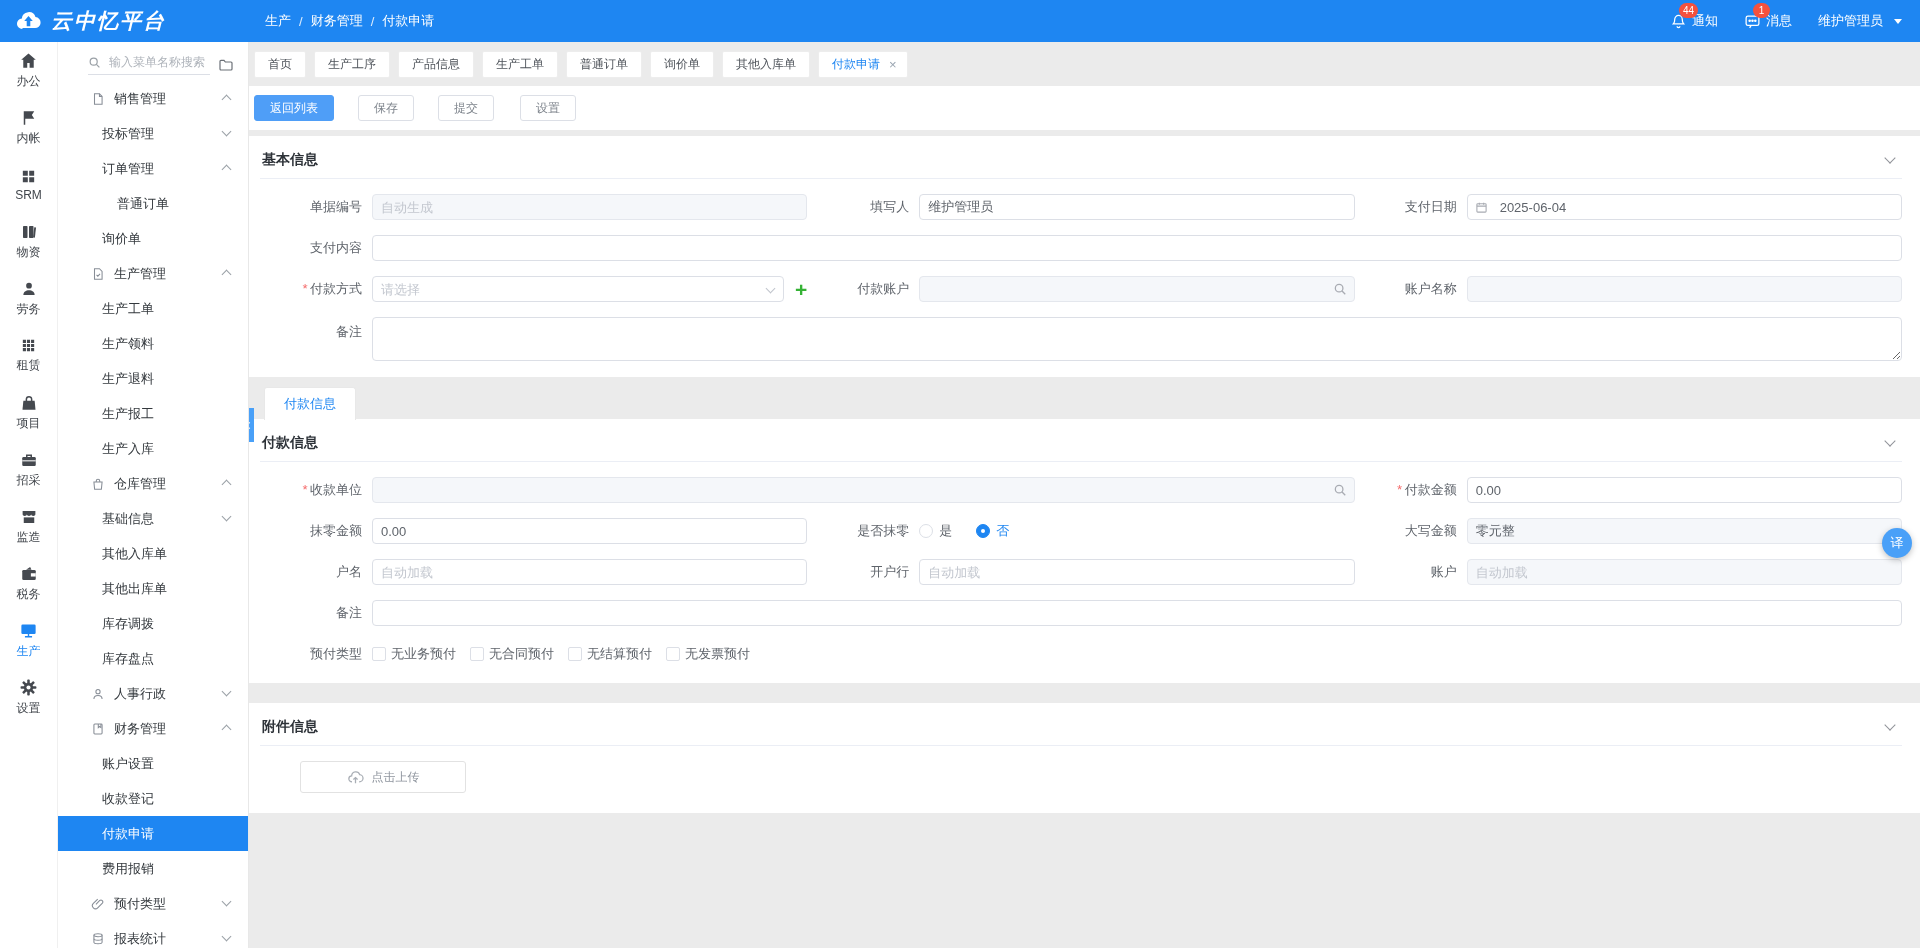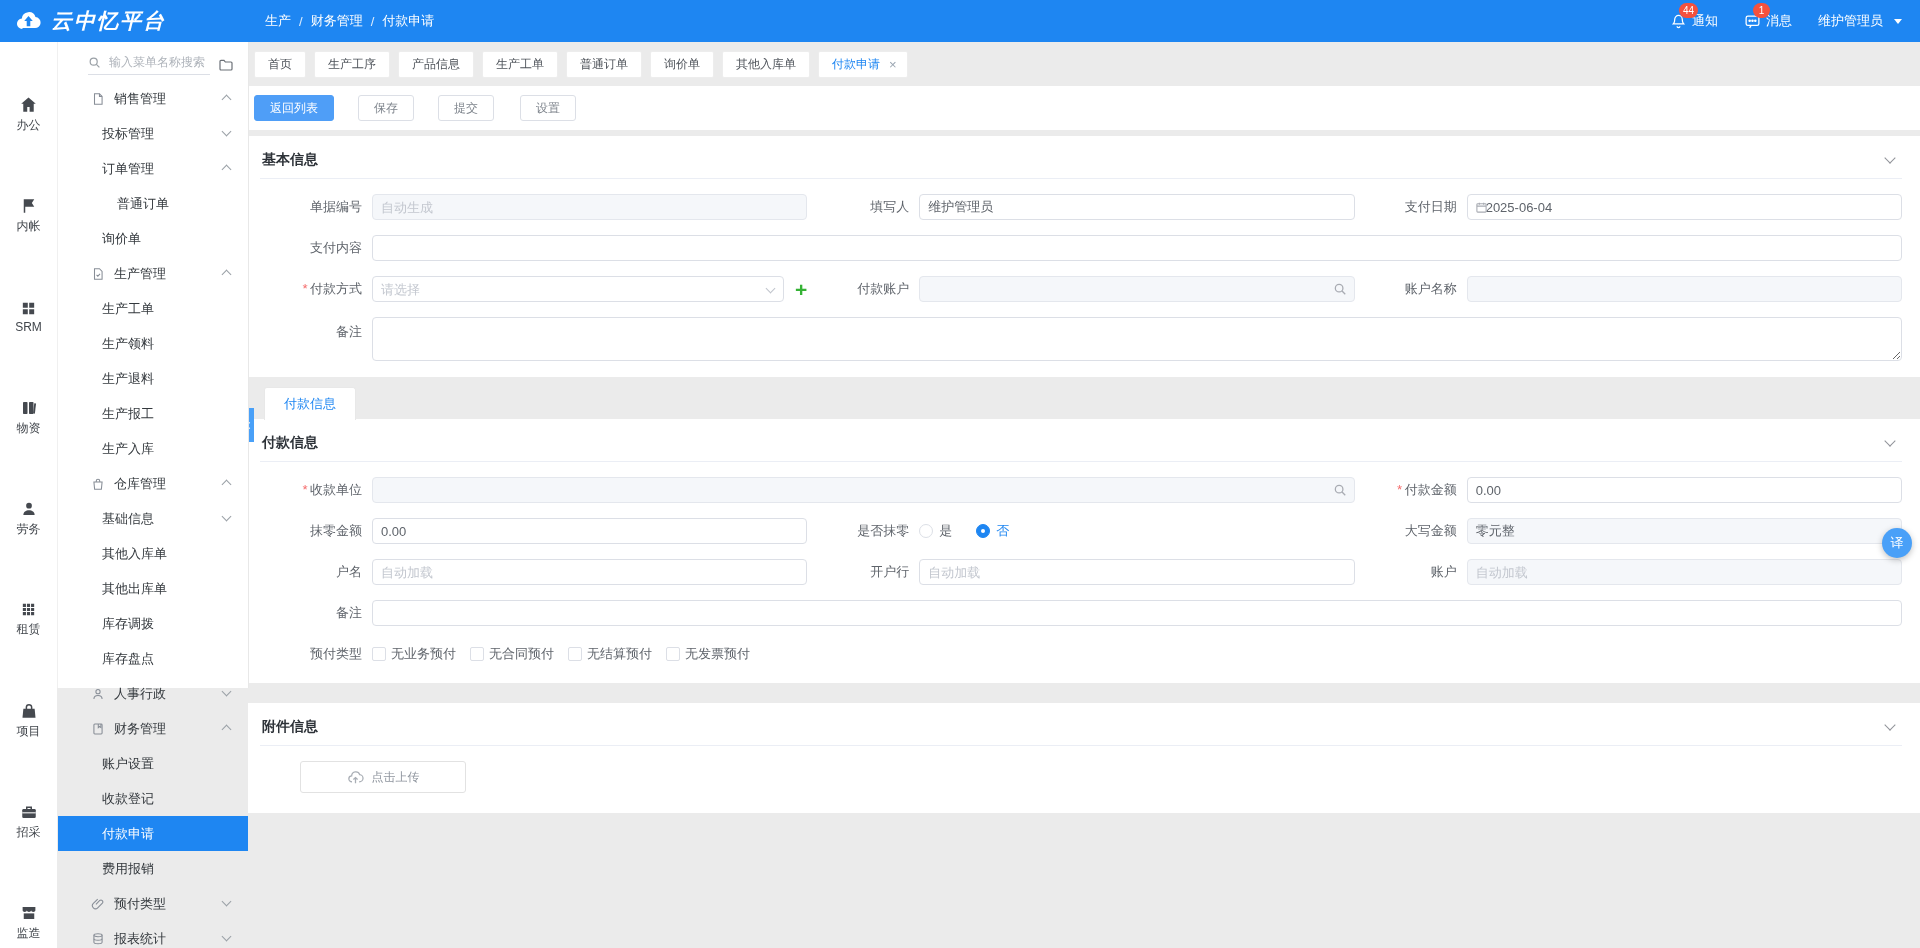--- a/index.html
+++ b/index.html
@@ -16,27 +16,27 @@
   .tb-right{margin-left:auto;display:flex;align-items:center;gap:26px;padding-right:18px;font-size:13px;}
   .tb-item{display:flex;align-items:center;gap:5px;position:relative;cursor:pointer;}
   .badge{position:absolute;top:-9px;left:9px;min-width:17px;height:15px;padding:0 4px;border-radius:8px;
     background:#f5513d;color:#fff;font-size:10px;line-height:15px;text-align:center;}
   .caret{width:0;height:0;border-left:4px solid transparent;border-right:4px solid transparent;
     border-top:5px solid #fff;margin-left:6px;display:inline-block;}
 
   
   .rail{position:absolute;top:42px;left:0;width:57px;height:906px;background:#fff;z-index:20;}
   .rail-item{height:57px;display:flex;flex-direction:column;align-items:center;justify-content:center;
-    gap:3px;cursor:pointer;color:#40454b;margin-top:44px;}
+    gap:3px;cursor:pointer;color:#40454b;}
   .rail-item .rlbl{font-size:12px;}
   .rail-item svg{display:block;}
   .rail-item.active{color:#1e86f2;}
 
   
-  .menu{position:absolute;top:42px;left:57px;width:191px;height:646px;background:#fff;
+  .menu{position:absolute;top:42px;left:57px;width:191px;height:906px;background:#fff;
     border-left:1px solid #f0f0f0;box-shadow:1px 0 0 #e8e8e8;z-index:20;}
   .menu-search{display:flex;align-items:center;padding:12px 14px 6px 30px;gap:8px;}
   .search-box{flex:1;display:flex;align-items:center;gap:6px;border-bottom:1px solid #dcdfe6;padding-bottom:4px;}
   .search-box input{border:none;outline:none;width:100%;font-size:12px;color:#606266;font-family:inherit;}
   .search-box input::placeholder{color:#aeb3ba;}
   .m-item{height:35px;display:flex;align-items:center;font-size:13px;color:#33383d;cursor:pointer;position:relative;}
   .m-item .m-ic{width:15px;height:15px;margin-right:8px;flex:none;display:flex;align-items:center;}
   .m-group{padding-left:33px;}
   .m-l2{padding-left:44px;}
   .m-l3{padding-left:59px;}
@@ -73,21 +73,21 @@
   .ctl{flex:1;position:relative;display:flex;align-items:center;}
   .full{grid-column:1/-1;}
   .sp2{grid-column:span 2;}
   .inp{height:26px;width:100%;border:1px solid #dcdfe6;border-radius:4px;background:#fff;
     padding:0 8px;font-size:13px;color:#5f646b;font-family:inherit;outline:none;}
   .inp::placeholder{color:#c3c7cf;}
   .inp.dis{background:#f5f7fa;border-color:#e4e7ed;}
   textarea.inp{height:44px;padding-top:5px;resize:both;}
   .icon-r{position:absolute;right:8px;top:6px;}
   .icon-l{position:absolute;left:8px;top:6px;}
-  .pad-l .inp{padding-left:18px;}
+  .pad-l .inp{padding-left:32px;}
   .sel-chev{position:absolute;right:10px;top:9px;width:7px;height:7px;
     border-right:1.4px solid #c0c4cc;border-bottom:1.4px solid #c0c4cc;transform:rotate(45deg);}
   .plus{color:#35b235;font-size:21px;font-weight:700;margin-left:11px;line-height:1;cursor:pointer;}
 
   .radio-row{gap:24px;}
   .ropt{display:flex;align-items:center;gap:6px;font-size:13px;color:#5f646b;cursor:pointer;}
   .radio{width:14px;height:14px;border-radius:50%;border:1px solid #dcdfe6;background:#fff;position:relative;flex:none;}
   .radio.on{background:#1e86f2;border-color:#1e86f2;}
   .radio.on::after{content:"";position:absolute;left:4px;top:4px;width:4px;height:4px;border-radius:50%;background:#fff;}
   .ropt.sel span.rtxt{color:#1e86f2;}

